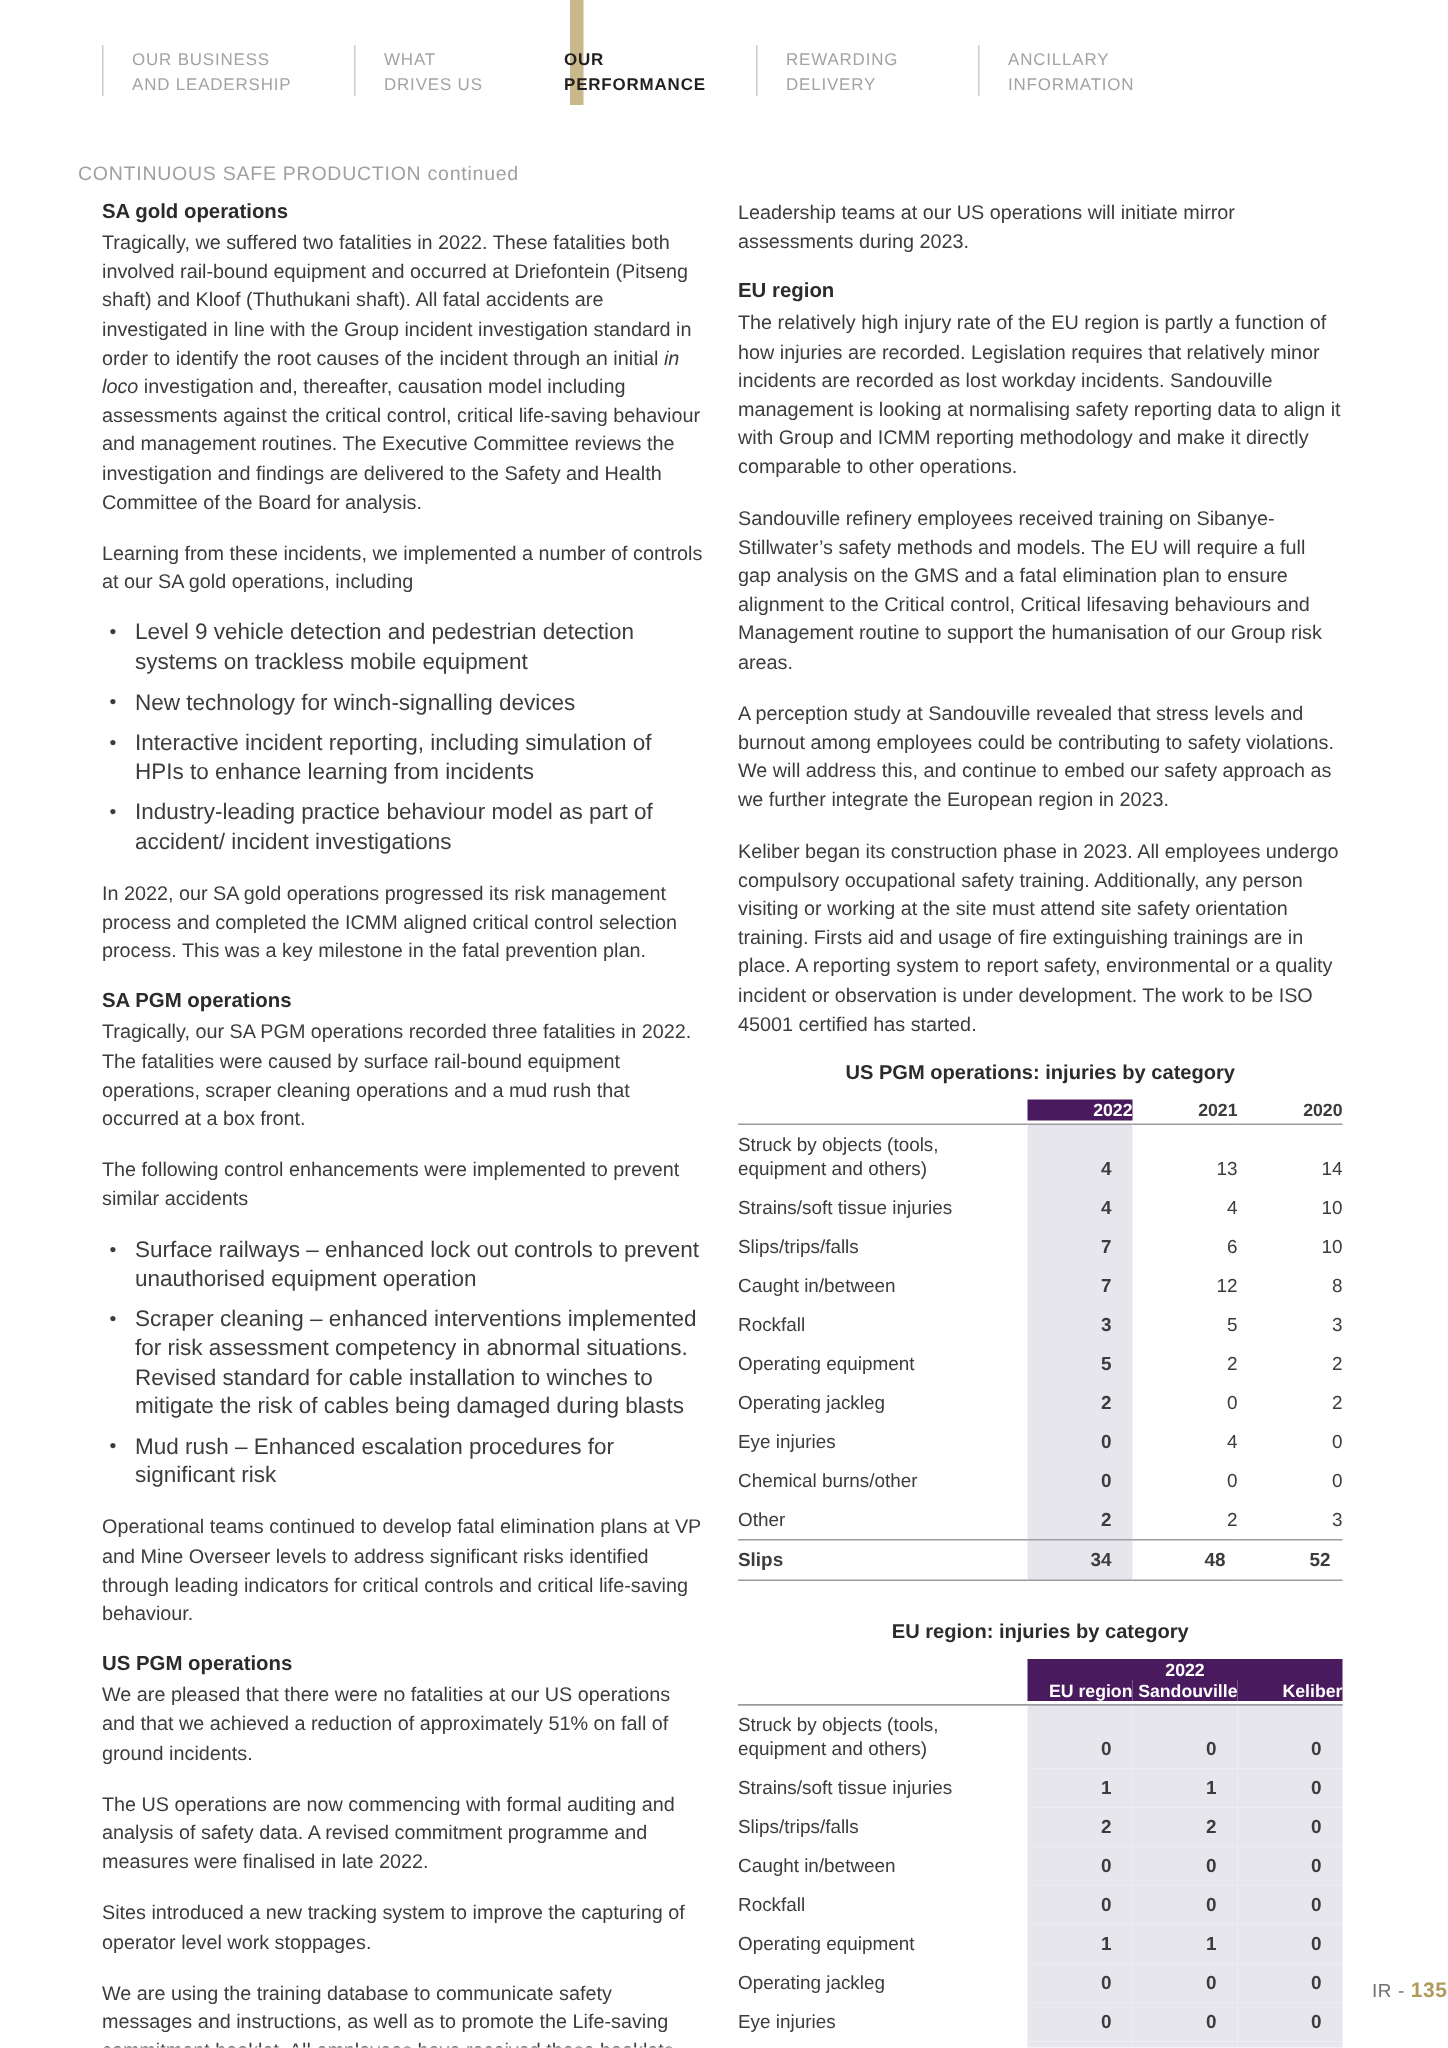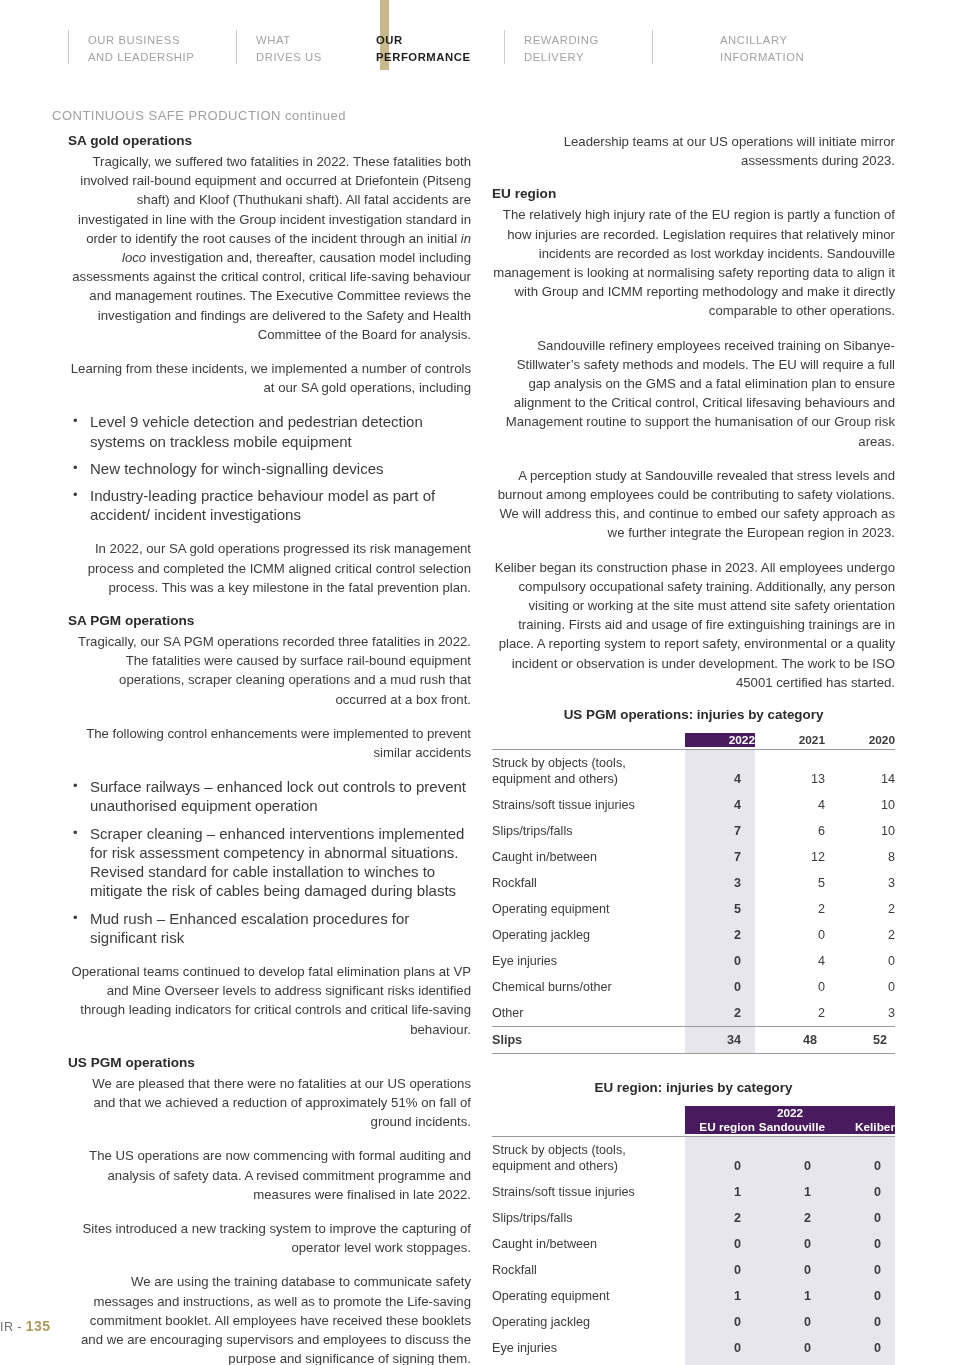--- a/index.html
+++ b/index.html
@@ -61,21 +61,21 @@
   .nav-item.active .nav-label {
     color: #231f20;
     font-weight: bold;
   }
 
   
   .nav-item.i0 { width: 168px; }
   .nav-item.i1 { width: 113px; }
   .nav-item.i2 { width: 155px; }
   .nav-item.i3 { width: 148px; }
-  .nav-item.i4 { width: 160px; gap: 48px; }
+  .nav-item.i4 { width: 160px; }
   .nav-item.i2 .nav-label { padding-left: 27px; }
 
   
   .running-head {
     position: absolute;
     left: 52px;
     top: 108px;
     font-size: 13px;
     letter-spacing: 0.5px;
     color: #a0a0a0;
@@ -94,21 +94,21 @@
     font-weight: bold;
     color: #2b2b2b;
     margin: 0 0 3px 0;
     line-height: 17px;
   }
   p.body {
     font-size: 13.2px;
     line-height: 19.2px;
     margin: 0 0 15px 0;
     color: #3c3c3c;
-    text-align: right;
+    text-align: left;
   }
   p.body em { font-style: italic; }
 
   ul.bullets {
     list-style: none;
     margin: 0 0 15px 0;
     padding: 0;
   }
   ul.bullets li {
     font-size: 15px;
@@ -210,21 +210,21 @@
   tr.totalrow td.num.hl { background: #e8e6ed; padding-right: 14px; }
 
   .tbl-gap { height: 26px; }
 
   
   .footer {
     position: absolute;
     left: 0;
     top: 1318px;
     width: 965px;
-    text-align: left;
+    text-align: right;
     font-size: 12.6px;
     color: #6f6f6f;
     letter-spacing: 0.4px;
   }
   .footer .pagenum {
     color: #b09a5c;
     font-weight: bold;
     font-size: 14px;
   }
 </style>
@@ -272,20 +272,21 @@
 <div class="col col-left">
 
   <h3 class="sec">SA gold operations</h3>
   <p class="body"><span>Tragically, we suffered two fatalities in 2022. These fatalities both involved rail-bound equipment and occurred at Driefontein (Pitseng shaft) and Kloof (Thuthukani shaft). All fatal accidents are investigated in line with the Group incident investigation standard in order to identify the root causes of the incident through an initial </span><em>in loco</em><span> investigation and, thereafter, causation model including assessments against the critical control, critical life-saving behaviour and management routines. The Executive Committee reviews the investigation and findings are delivered to the Safety and Health Committee of the Board for analysis.</span></p>
 
   <p class="body">Learning from these incidents, we implemented a number of controls at our SA gold operations, including</p>
 
   <ul class="bullets">
     <li>Level 9 vehicle detection and pedestrian detection systems on trackless mobile equipment</li>
     <li>New technology for winch-signalling devices</li>
+    <li>Interactive incident reporting, including simulation of HPIs to enhance learning from incidents</li>
     <li>Industry-leading practice behaviour model as part of accident/ incident investigations</li>
   </ul>
 
   <p class="body after-bullets">In 2022, our SA gold operations progressed its risk management process and completed the ICMM aligned critical control selection process. This was a key milestone in the fatal prevention plan.</p>
 
   <h3 class="sec">SA PGM operations</h3>
   <p class="body">Tragically, our SA PGM operations recorded three fatalities in 2022. The fatalities were caused by surface rail-bound equipment operations, scraper cleaning operations and a mud rush that occurred at a box front.</p>
 
   <p class="body">The following control enhancements were implemented to prevent similar accidents</p>
 

